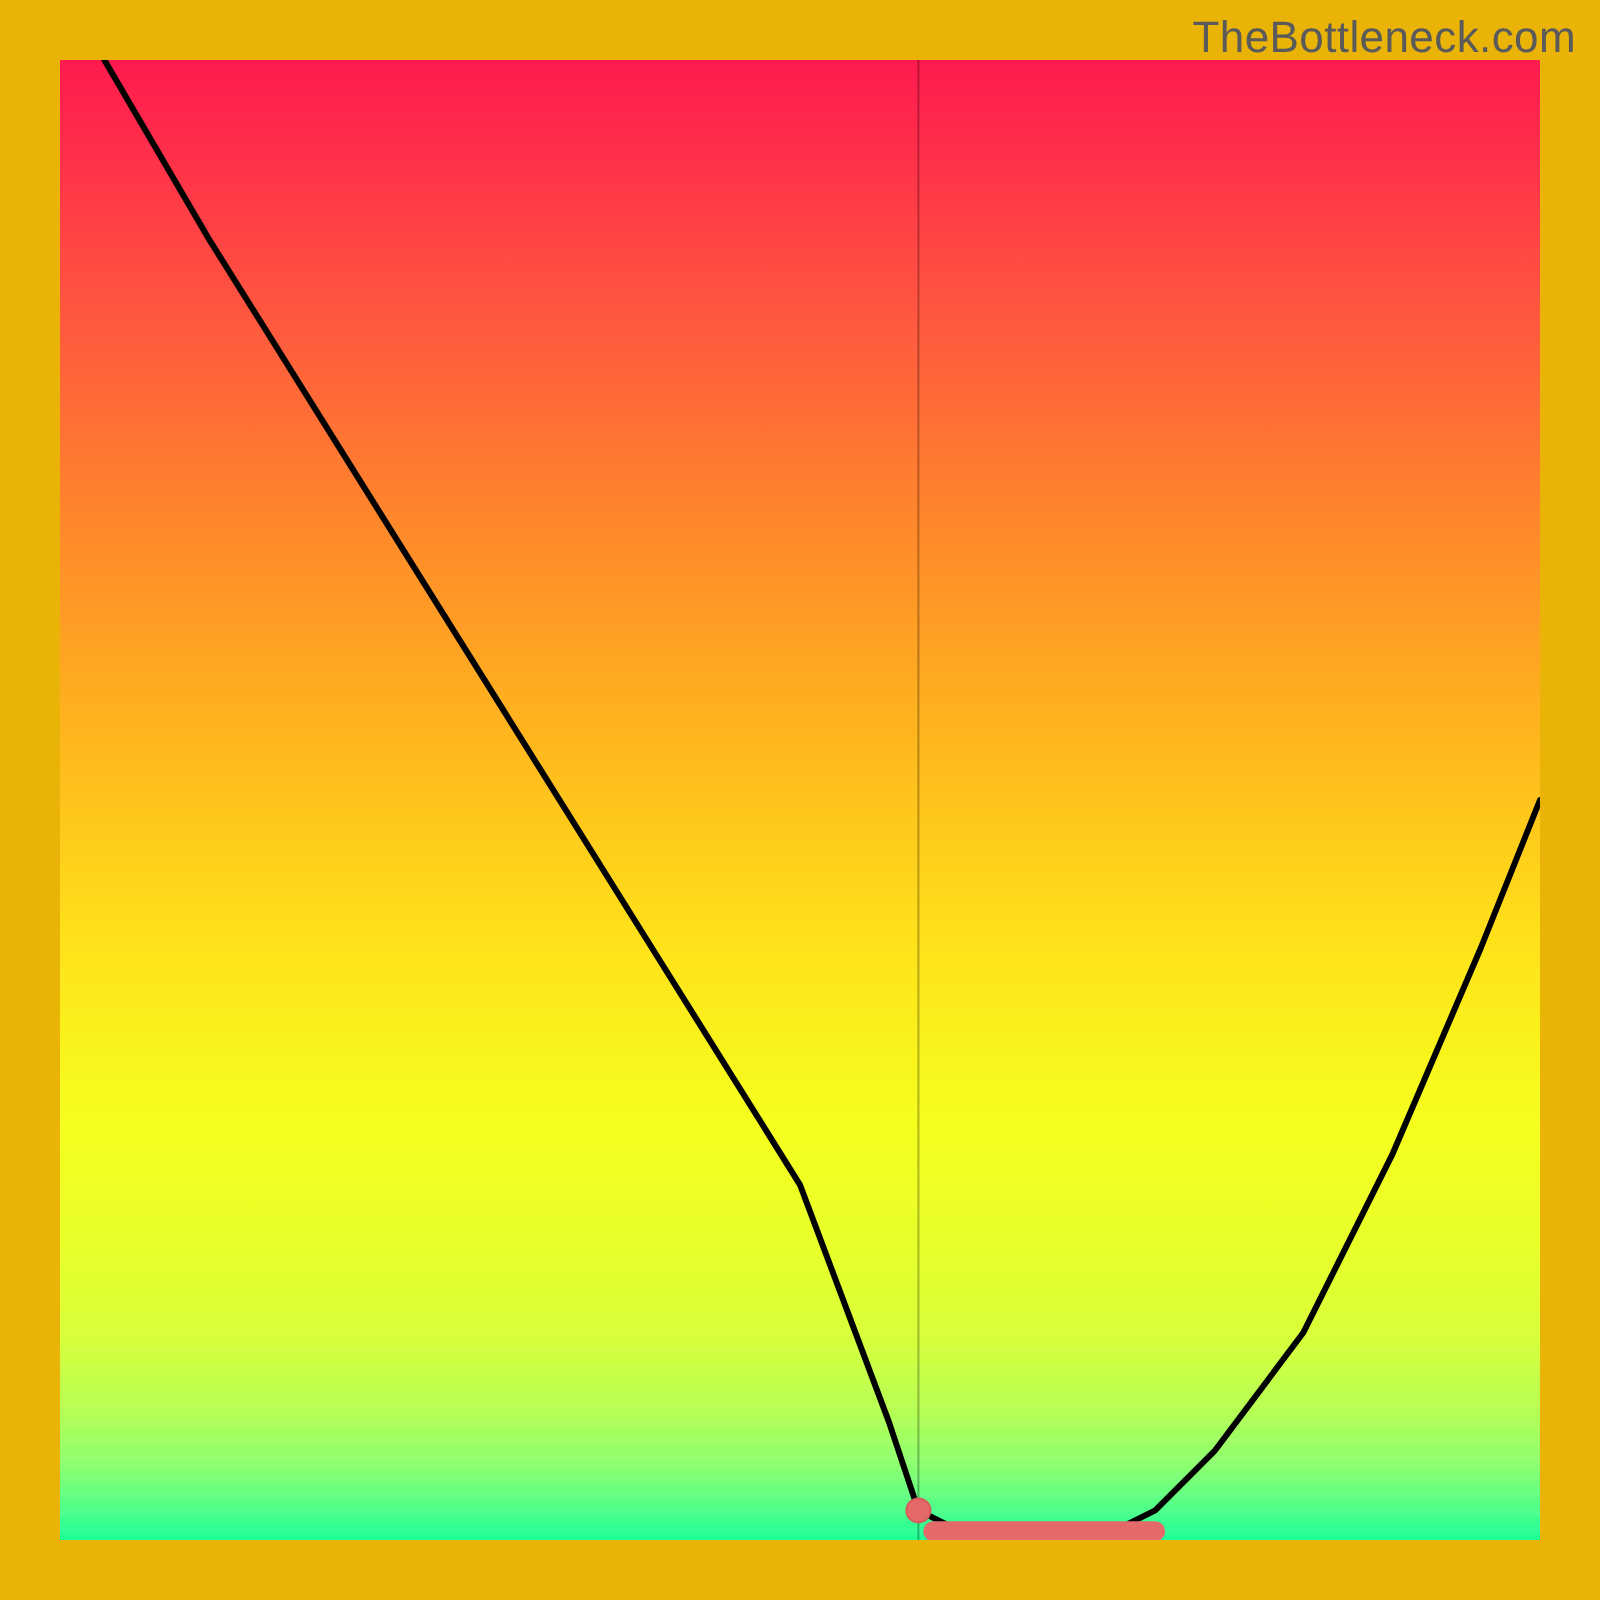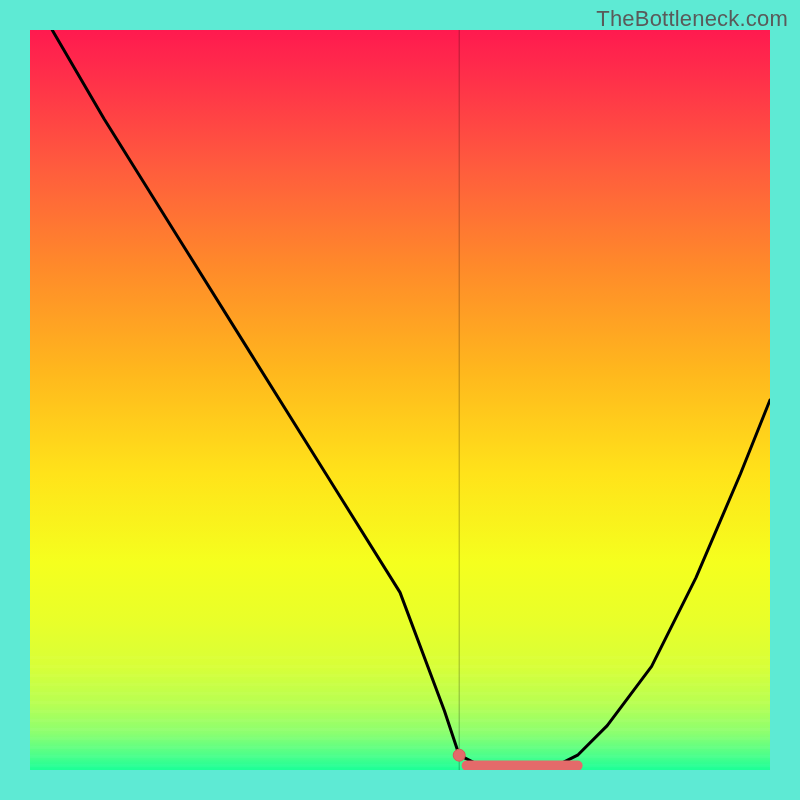--- a/index.html
+++ b/index.html
@@ -8,21 +8,21 @@
     width: 800px;
     height: 800px;
     background: #000;
     overflow: hidden;
     font-family: Arial, Helvetica, sans-serif;
   }
   .frame {
     position: relative;
     width: 800px;
     height: 800px;
-    background: #5eead4;
+    background: #eab308;
   }
   .watermark {
     position: absolute;
     top: 6px;
     right: 12px;
     color: #5a5a5a;
     font-size: 22px;
     font-weight: 500;
     letter-spacing: 0.2px;
     z-index: 20;

